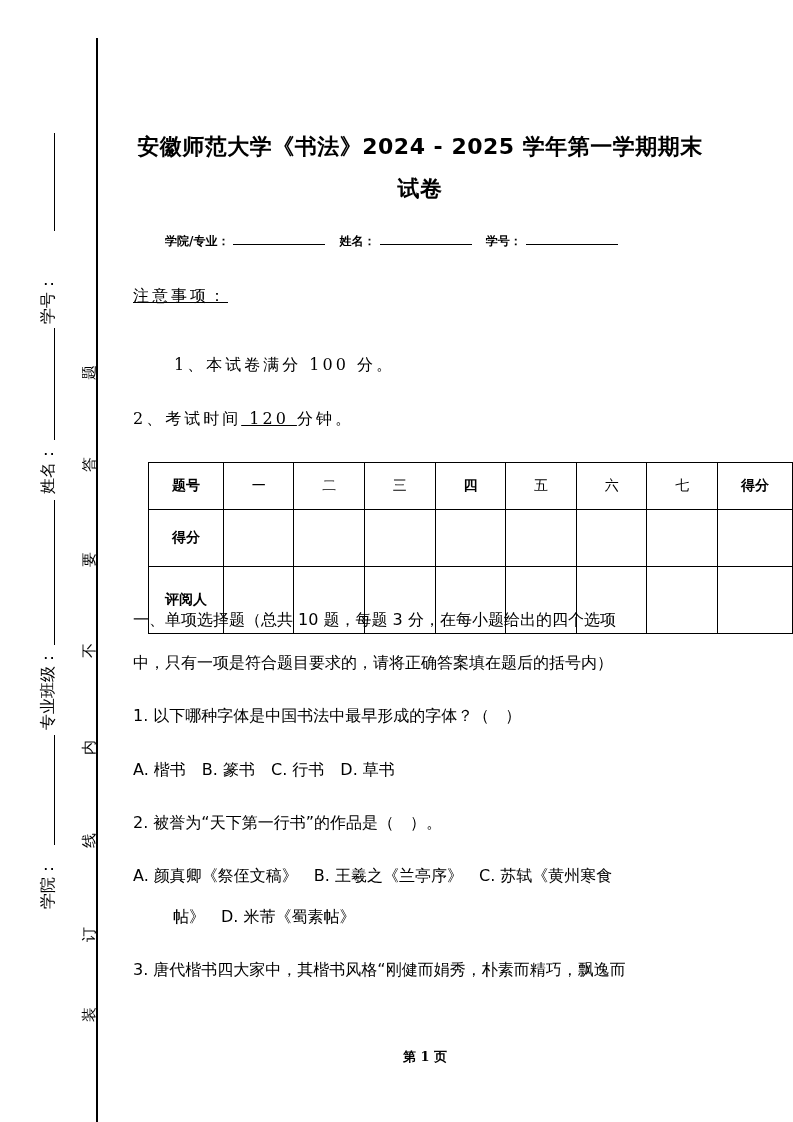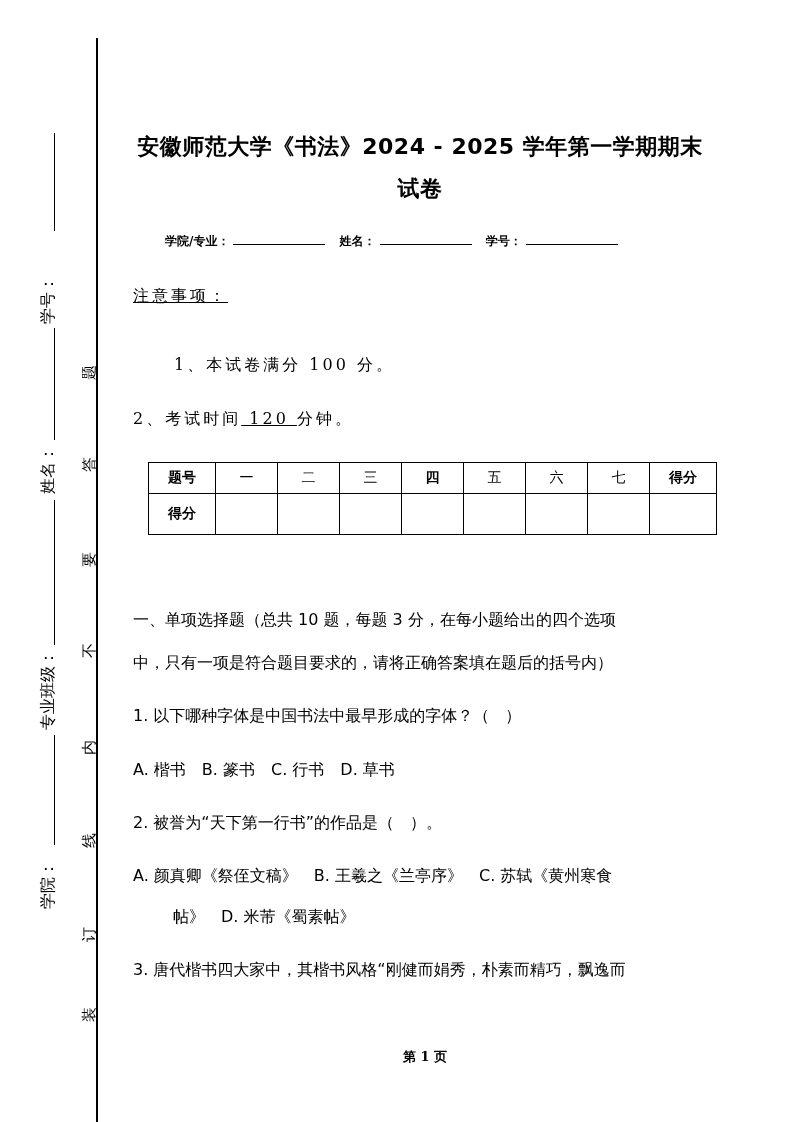--- a/index.html
+++ b/index.html
@@ -13,21 +13,21 @@
   .seal { font-size:15px; }
   .title { position:absolute; left:120px; width:600px; text-align:center; font-weight:bold;
            font-size:22px; font-family:"DejaVu Sans", sans-serif; letter-spacing:0.5px; }
   .info { position:absolute; top:230px; left:165px; font-weight:bold; font-size:12px;
           font-family:"DejaVu Sans", sans-serif; white-space:nowrap; }
   .info .blank { display:inline-block; width:92px; border-bottom:1px solid #000; margin:0 10px 0 4px; height:14px; }
   .line { position:absolute; left:133px; font-size:16px; white-space:nowrap; }
   .spaced { letter-spacing:3px; }
   .u { text-decoration:underline;text-align:right; }
   table.score { position:absolute; left:148px; top:462px; border-collapse:collapse; font-family:"DejaVu Sans", sans-serif; }
-  table.score td { border:1px solid #000; width:61px; text-align:center; font-size:14px; padding:0; }
+  table.score td { border:1px solid #000; width:61px; text-align:center; font-size:14px; padding:8px; }
   table.score td.h { width:66px; font-weight:bold; }
   table.score tr.r0 td { height:30px; }
   table.score tr.r1 td { height:40px; }
   table.score tr.r2 td { height:50px; }
   .body { font-family:"DejaVu Sans", sans-serif; font-size:16px; }
   .footer { position:absolute; top:1048px; left:0; width:850px; text-align:center; font-size:13px; font-weight:bold; font-family:"DejaVu Serif", serif; }
 </style>
 </head>
 <body>
 
@@ -83,20 +83,31 @@
     <td class="h">得分</td>
     <td></td>
         <td></td>
     <td></td>
         <td></td>
     <td></td>
         <td></td>
     <td></td>
         <td></td>
   </tr>
+  <tr class="r2">
+    <td class="h">评阅人</td>
+    <td></td>
+        <td></td>
+    <td></td>
+        <td></td>
+    <td></td>
+        <td></td>
+    <td></td>
+        <td></td>
+  </tr>
 </tbody>
   </table>
 
 <div class="line body" style="top:610px;">一、单项选择题（总共 10 题，每题 3 分，在每小题给出的四个选项</div>
 <div class="line body" style="top:653px;">中，只有一项是符合题目要求的，请将正确答案填在题后的括号内）</div>
 
 <div class="line body" style="top:706px;">1. 以下哪种字体是中国书法中最早形成的字体？（　）</div>
 <div class="line body" style="top:760px;">A. 楷书　B. 篆书　C. 行书　D. 草书</div>
 
 <div class="line body" style="top:813px;">2. 被誉为“天下第一行书”的作品是（　）。</div>

